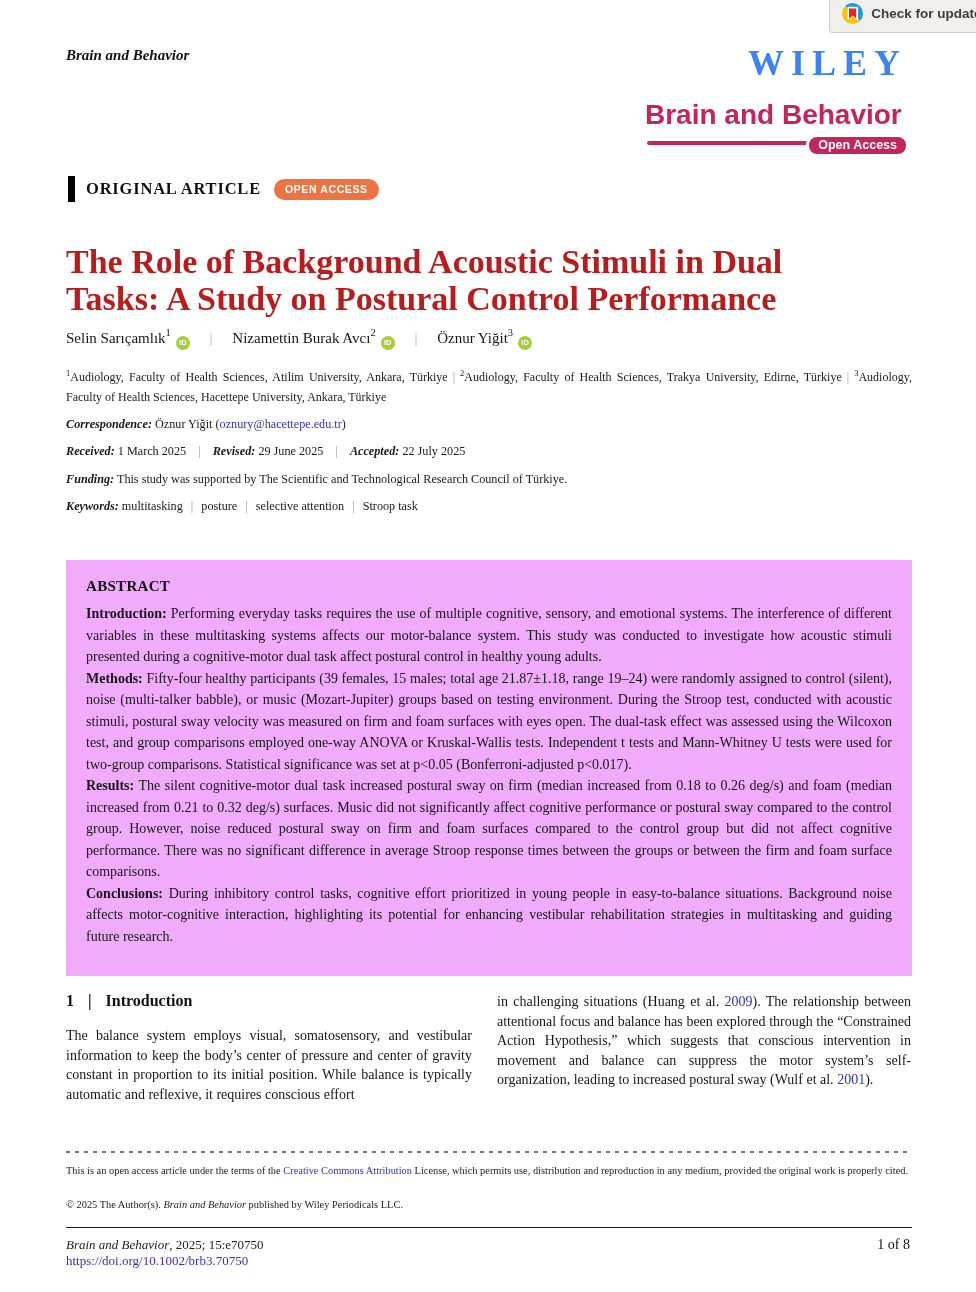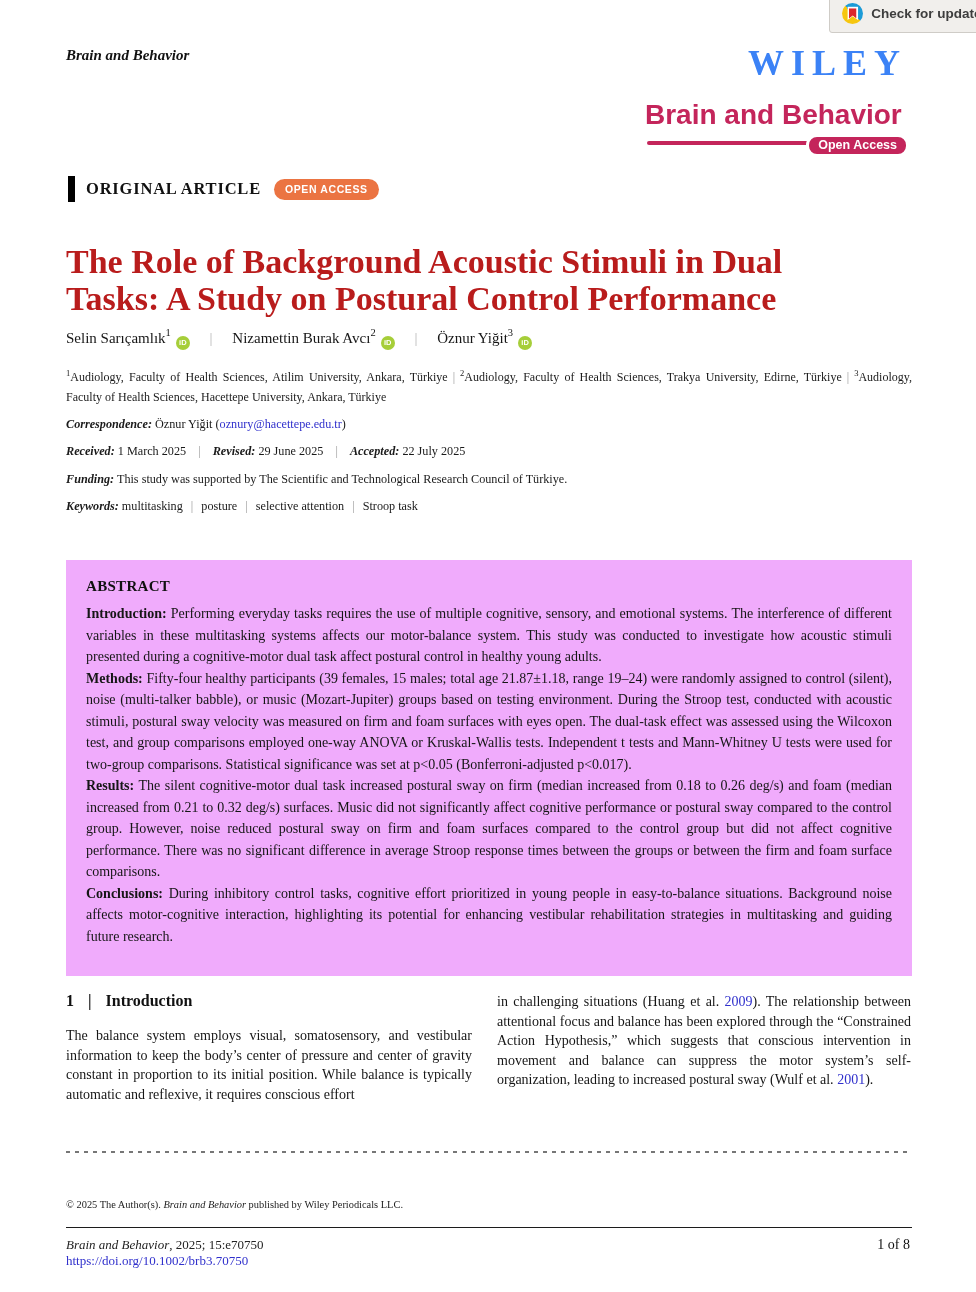--- a/index.html
+++ b/index.html
@@ -192,20 +192,23 @@
   <div class="col col-left">
     <span>The balance system employs visual, somatosensory, and vestibular information to keep the body’s center of pressure and center of gravity constant in proportion to its initial position. While balance is typically automatic and reflexive, it requires conscious effort</span>
   </div>
 
   <div class="col col-right">
     <span>in challenging situations (Huang et al. </span><a class="lnk">2009</a><span>). The relationship between attentional focus and balance has been explored through the “Constrained Action Hypothesis,” which suggests that conscious intervention in movement and balance can suppress the motor system’s self-organization, leading to increased postural sway (Wulf et al. </span><a class="lnk">2001</a><span>).</span>
   </div>
 
   <div class="dashed-rule"></div>
 
+  <div class="license">
+    <span>This is an open access article under the terms of the </span><a class="lnk">Creative Commons Attribution</a><span> License, which permits use, distribution and reproduction in any medium, provided the original work is properly cited.</span>
+  </div>
 
   <div class="copyright">
     <span>© 2025 The Author(s). </span><i>Brain and Behavior</i><span> published by Wiley Periodicals LLC.</span>
   </div>
 
   <div class="bottom-rule"></div>
 
   <div class="cite">
     <div><i>Brain and Behavior</i><span>, 2025; 15:e70750</span></div>
     <a class="lnk">https://doi.org/10.1002/brb3.70750</a>

